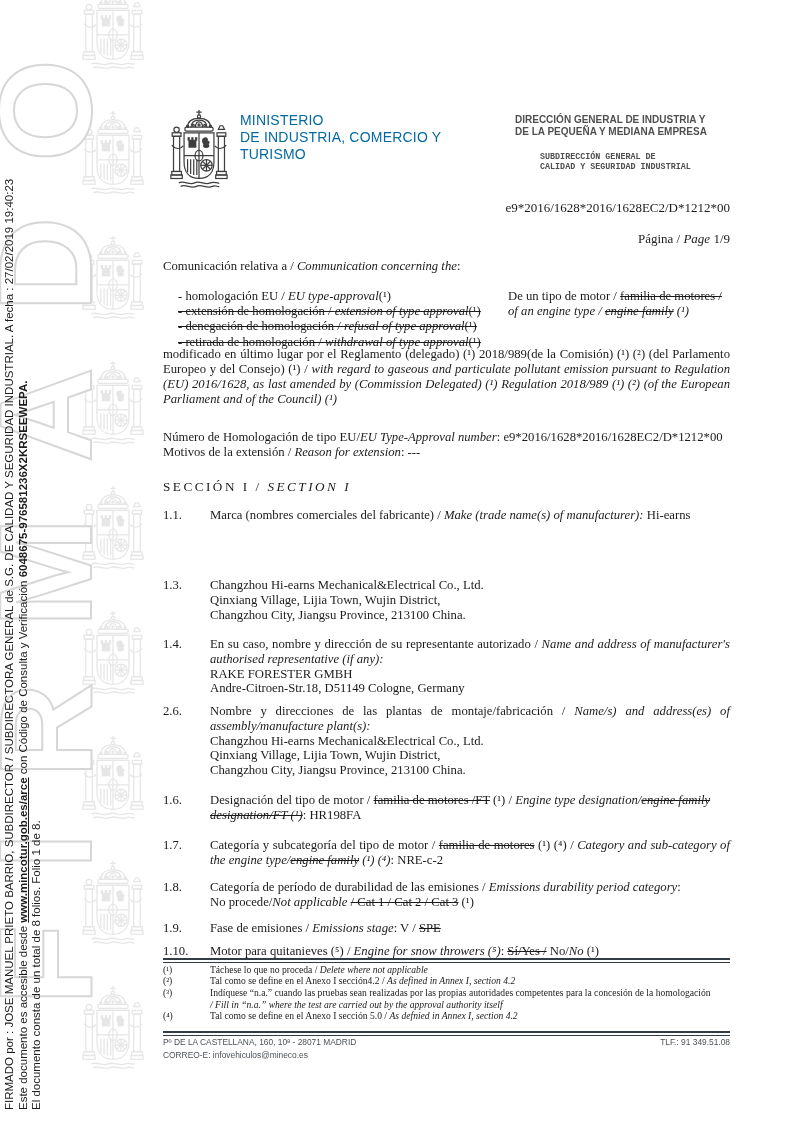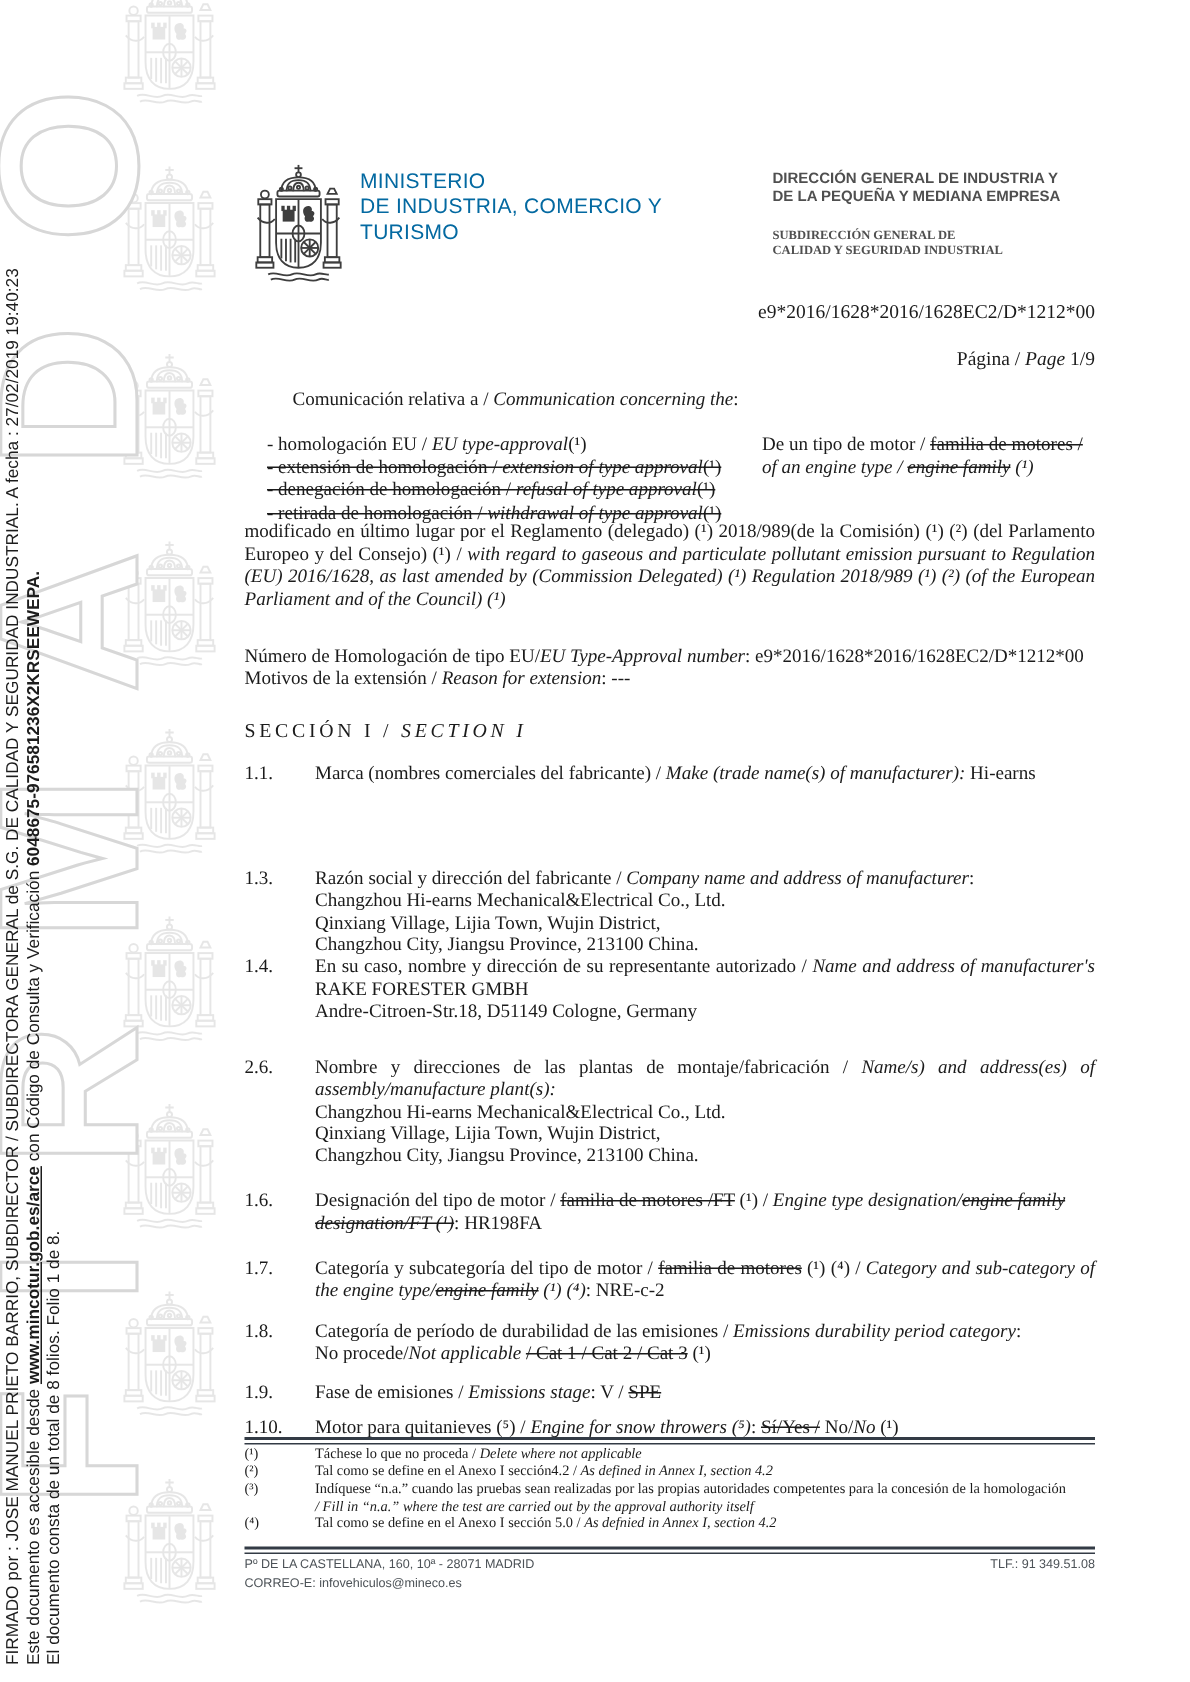--- a/index.html
+++ b/index.html
@@ -16,35 +16,35 @@
   .sig{position:absolute;top:1110px;transform:rotate(-90deg);transform-origin:0 0;
     white-space:nowrap;z-index:3;font-family:"Liberation Sans",sans-serif;
     font-size:11.5px;color:#1c1c1c;line-height:13px;}
   .sig1{left:3px;}  .sig2{left:17px;}  .sig3{left:30px;}
   
   .logo{position:absolute;left:170px;top:104px;width:58px;height:98px;z-index:2;}
   .ministry{position:absolute;left:240px;top:112px;z-index:2;
     font-family:"Liberation Sans",sans-serif;font-size:14px;line-height:17px;color:#0369a1;letter-spacing:.2px;}
   .dgblock{position:absolute;left:515px;top:114px;z-index:2;
     font-family:"Liberation Sans",sans-serif;font-size:10px;line-height:12px;color:#4f4f4f;font-weight:bold;}
-  .sdblock{position:absolute;left:515px;top:152px;z-index:2;
-    font-family:Liberation Serif, serif;font-size:8.4px;line-height:10px;color:#4f4f4f;font-weight:bold;}
+  .sdblock{position:absolute;left:540px;top:152px;z-index:2;
+    font-family:Liberation Mono, monospace;font-size:8.4px;line-height:10px;color:#4f4f4f;font-weight:bold;}
   .approval-no{position:absolute;right:63px;top:200px;z-index:2;font-size:13px;}
   .page-ind{position:absolute;right:63px;top:231px;z-index:2;font-size:13px;}
   
   .blk{position:absolute;z-index:2;font-size:12.7px;}
   .ln{line-height:15px;height:15px;white-space:nowrap;}
   .lnw{line-height:15px;}
   .j{white-space:normal;text-align:justify;text-align-last:justify;}
   .i{font-style:italic;}
   .s{text-decoration:line-through;}
   .si{font-style:italic;text-decoration:line-through;margin-top:10px;}
   .b{font-weight:bold;}
   .bu{font-weight:bold;text-decoration:underline;}
-  .intro{left:163px;top:259px;width:567px;margin-left:32px;}
+  .intro{left:163px;top:259px;width:567px;}
   .opts-l{left:178px;top:289px;width:330px;}
   .opts-l .ln{line-height:15.2px;height:15.2px;}
   .opts-r{left:508px;top:289px;width:230px;}
   .reg{left:163px;top:347px;width:567px;}
   .apprblk{left:163px;top:430px;width:567px;}
   .sect{left:163px;top:479px;width:567px;letter-spacing:2.5px;font-size:13.2px;}
   .item{position:absolute;left:163px;width:567px;z-index:2;font-size:12.7px;}
   .item .inum{position:absolute;left:0;top:0;line-height:14.8px;}
   .item .ibody{margin-left:47px;}
   .item .ln,.item .lnw{line-height:14.8px;}
@@ -199,30 +199,30 @@
 
   <div class="item" style="top:508px">
     <div class="inum">1.1.</div>
     <div class="ibody">
       <div class="ln"><span>Marca (nombres comerciales del fabricante) / </span><span class="i">Make (trade name(s) of manufacturer):</span><span> Hi-earns</span></div>
     </div>
   </div>
   <div class="item" style="top:578px">
     <div class="inum">1.3.</div>
     <div class="ibody">
-      <div class="ln"><span>Razón social y dirección del fabricante / </span><span class="i">Company name and address of manufacturer</span><span>:</span></div>
       <div class="ln"><span>Changzhou Hi-earns Mechanical&amp;Electrical Co., Ltd.</span></div>
       <div class="ln"><span>Qinxiang Village, Lijia Town, Wujin District,</span></div>
       <div class="ln"><span>Changzhou City, Jiangsu Province, 213100 China.</span></div>
     </div>
   </div>
   <div class="item" style="top:637px">
     <div class="inum">1.4.</div>
     <div class="ibody">
       <div class="lnw j"><span>En su caso, nombre y dirección de su representante autorizado / </span><span class="i">Name and address of manufacturer's</span></div>
+      <div class="ln"><span class="i">authorised representative (if any):</span></div>
       <div class="ln"><span>RAKE FORESTER GMBH</span></div>
       <div class="ln"><span>Andre-Citroen-Str.18, D51149 Cologne, Germany</span></div>
     </div>
   </div>
   <div class="item" style="top:704px">
     <div class="inum">2.6.</div>
     <div class="ibody">
       <div class="lnw j"><span>Nombre y direcciones de las plantas de montaje/fabricación / </span><span class="i">Name/s) and address(es) of</span></div>
       <div class="ln"><span class="i">assembly/manufacture plant(s):</span></div>
       <div class="ln"><span>Changzhou Hi-earns Mechanical&amp;Electrical Co., Ltd.</span></div>

